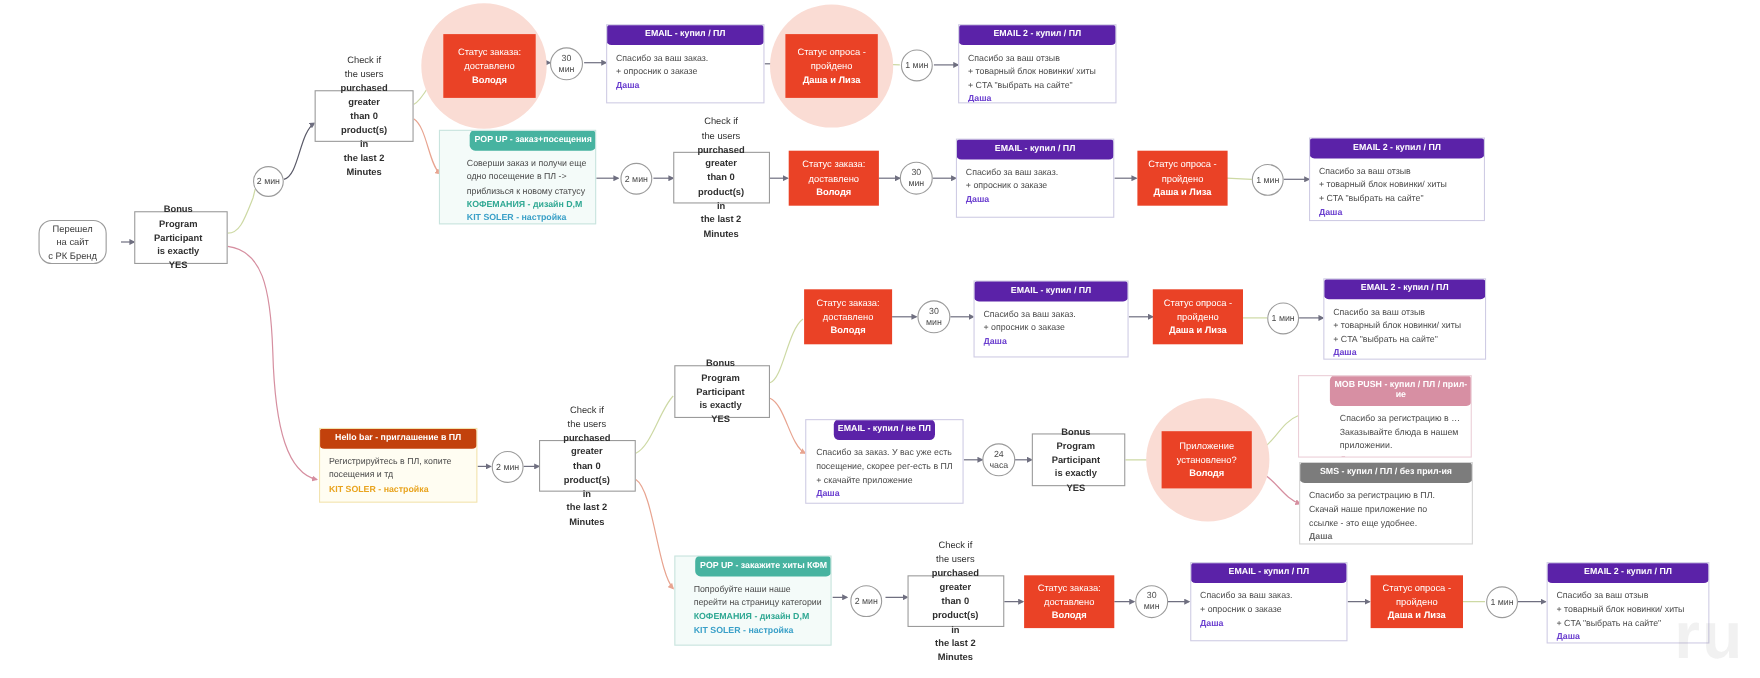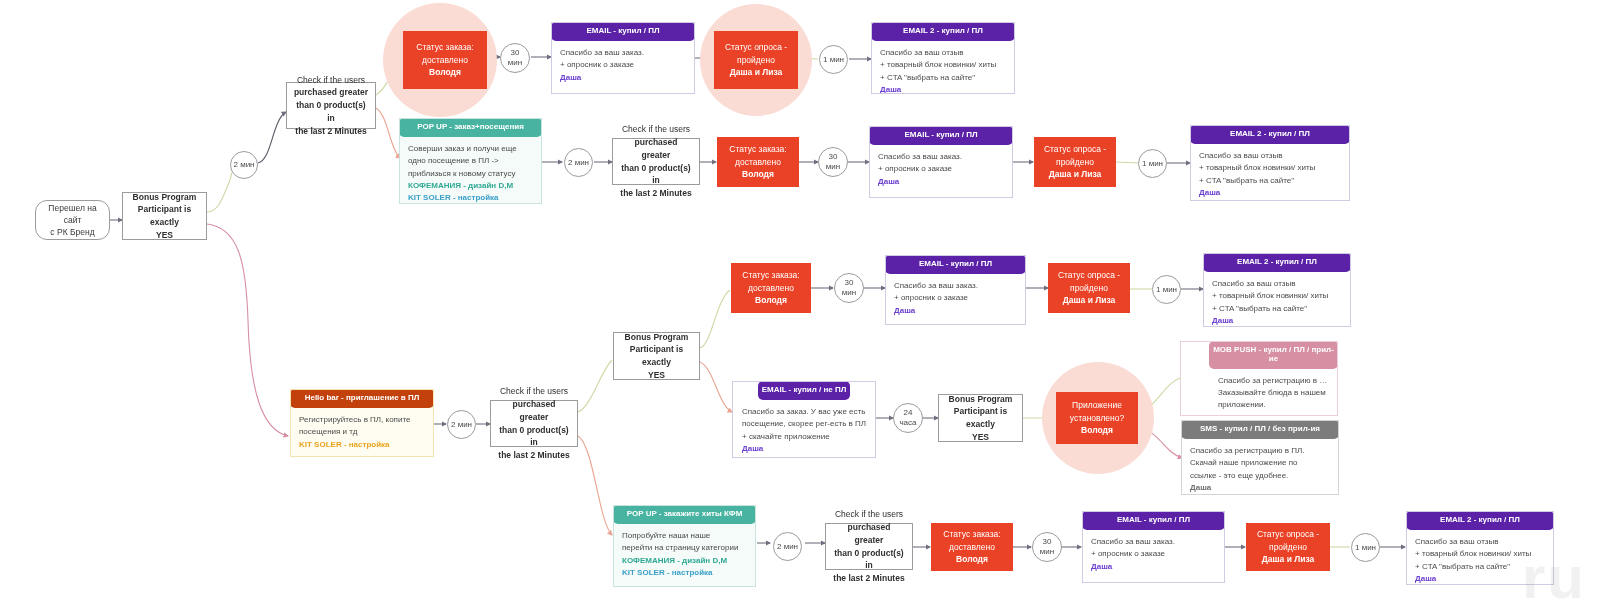--- a/index.html
+++ b/index.html
@@ -31,21 +31,21 @@
     padding:4px 6px;
   }
 
   
   .cond{
     border:1px solid #9b9b9b;
     background:#fff;
     display:flex;align-items:center;justify-content:flex-end;
     text-align:center;
     font-size:8.5px;color:#2f2f2f;line-height:1.5;
-    padding:4px 6px;
+    padding:4px 22px;
   }
   .cond b{font-weight:bold;}
 
   
   .redbox{
     background:#ea4226;
     display:flex;flex-direction:column;align-items:center;justify-content:center;
     text-align:center;
     color:#ffffff;font-size:8.5px;line-height:1.5;
     padding:3px 4px;
@@ -90,21 +90,21 @@
     padding:6px 8px 6px 8px;
     font-size:8px;line-height:1.55;color:#4a4a4a;
   }
   .card .bd .ln{white-space:nowrap;overflow:hidden;text-overflow:ellipsis;}
 
   
   .v-email{border-color:#cfcce4;}
   .v-email .hd{background:#5b22a8;}
   .v-email .sig{color:#6b3fcf;font-weight:bold;}
 
-  .v-popup{border-color:#c9e4de;background:#f4fbf9;}
+  .v-popup{border-color:#c9e4de;background:#f4fbf9;align-items:flex-end;}
   .v-popup .hd{background:#47b3a0;}
   .v-popup .acc1{color:#2fa893;font-weight:bold;}
   .v-popup .acc2{color:#3aa0c8;font-weight:bold;}
 
   .v-hello{border-color:#f2e3b0;background:#fffdf2;}
   .v-hello .hd{background:#c2410c;}
   .v-hello .acc2{color:#e9a41f;font-weight:bold;}
 
   .v-push{border-color:#eccfd8;}
   .v-push .hd{background:#d78fa3;}
@@ -206,21 +206,21 @@
       <path d="M1225,547 L1245,547" stroke="#6f6f80" marker-end="url(#ah)"></path>
       <path d="M1330,547 L1350,547" stroke="#cdd9a4"></path>
       <path d="M1380,547 L1405,547" stroke="#6f6f80" marker-end="url(#ah)"></path>
     </g>
   </svg>
 
   <div class="halo" style="left:383px;top:3px;width:114px;height:114px;"></div>
   <div class="halo" style="left:700px;top:4px;width:112px;height:112px;"></div>
   <div class="halo" style="left:1042px;top:362px;width:112px;height:112px;"></div>
 
-  <div class="node pill" style="left:35px;top:200px;width:75px;height:40px;">
+  <div class="node pill" style="left:35px;top:200px;width:62px;height:40px;">
     <div>
       <span>Перешел на сайт</span><br>
       <span>с РК Бренд</span>
     </div>
   </div>
 
   <div class="node cond" style="left:122px;top:192px;width:85px;height:48px;">
     <div>
       <b>Bonus Program</b><br>
       <b>Participant is exactly</b><br>

